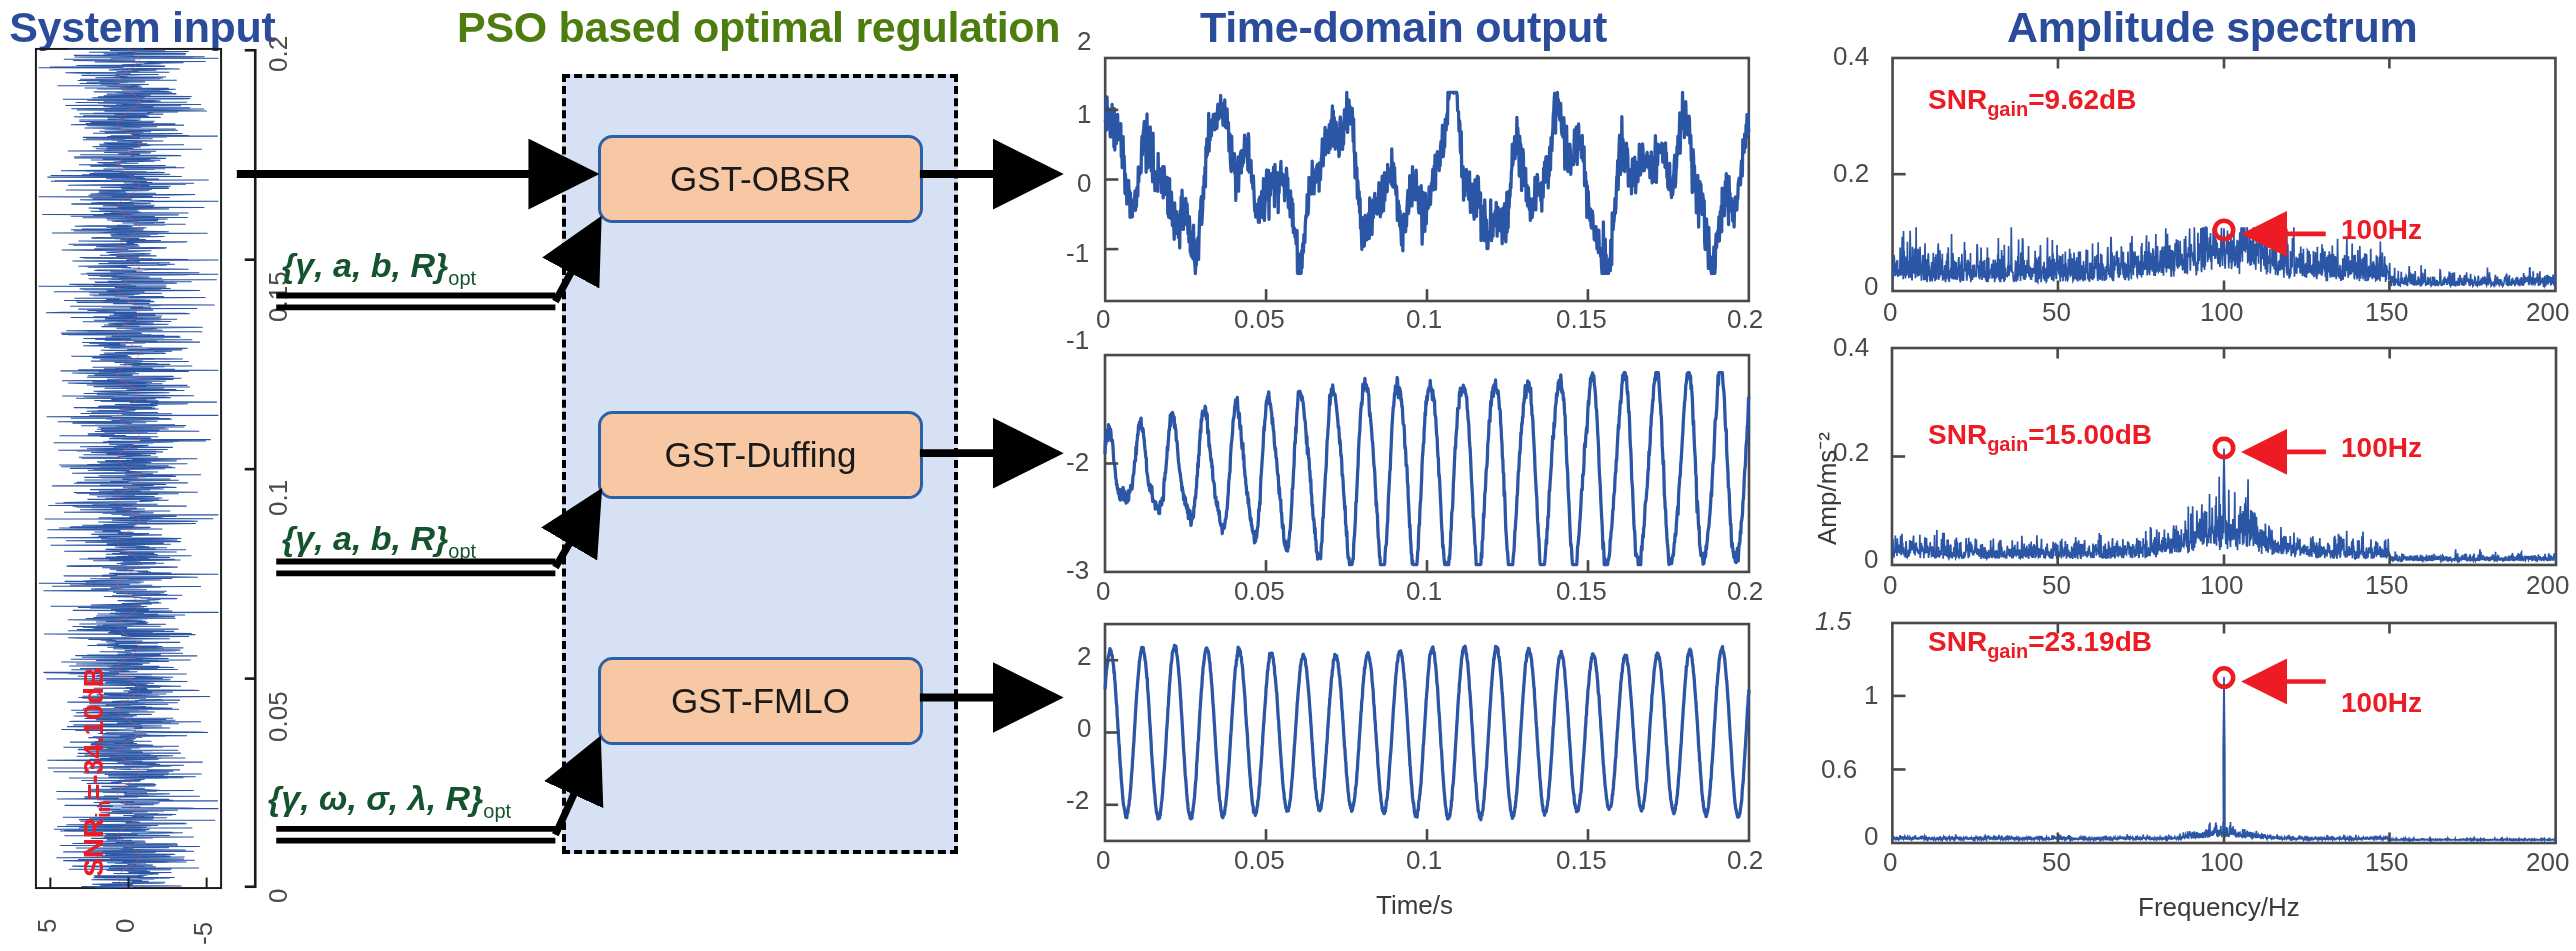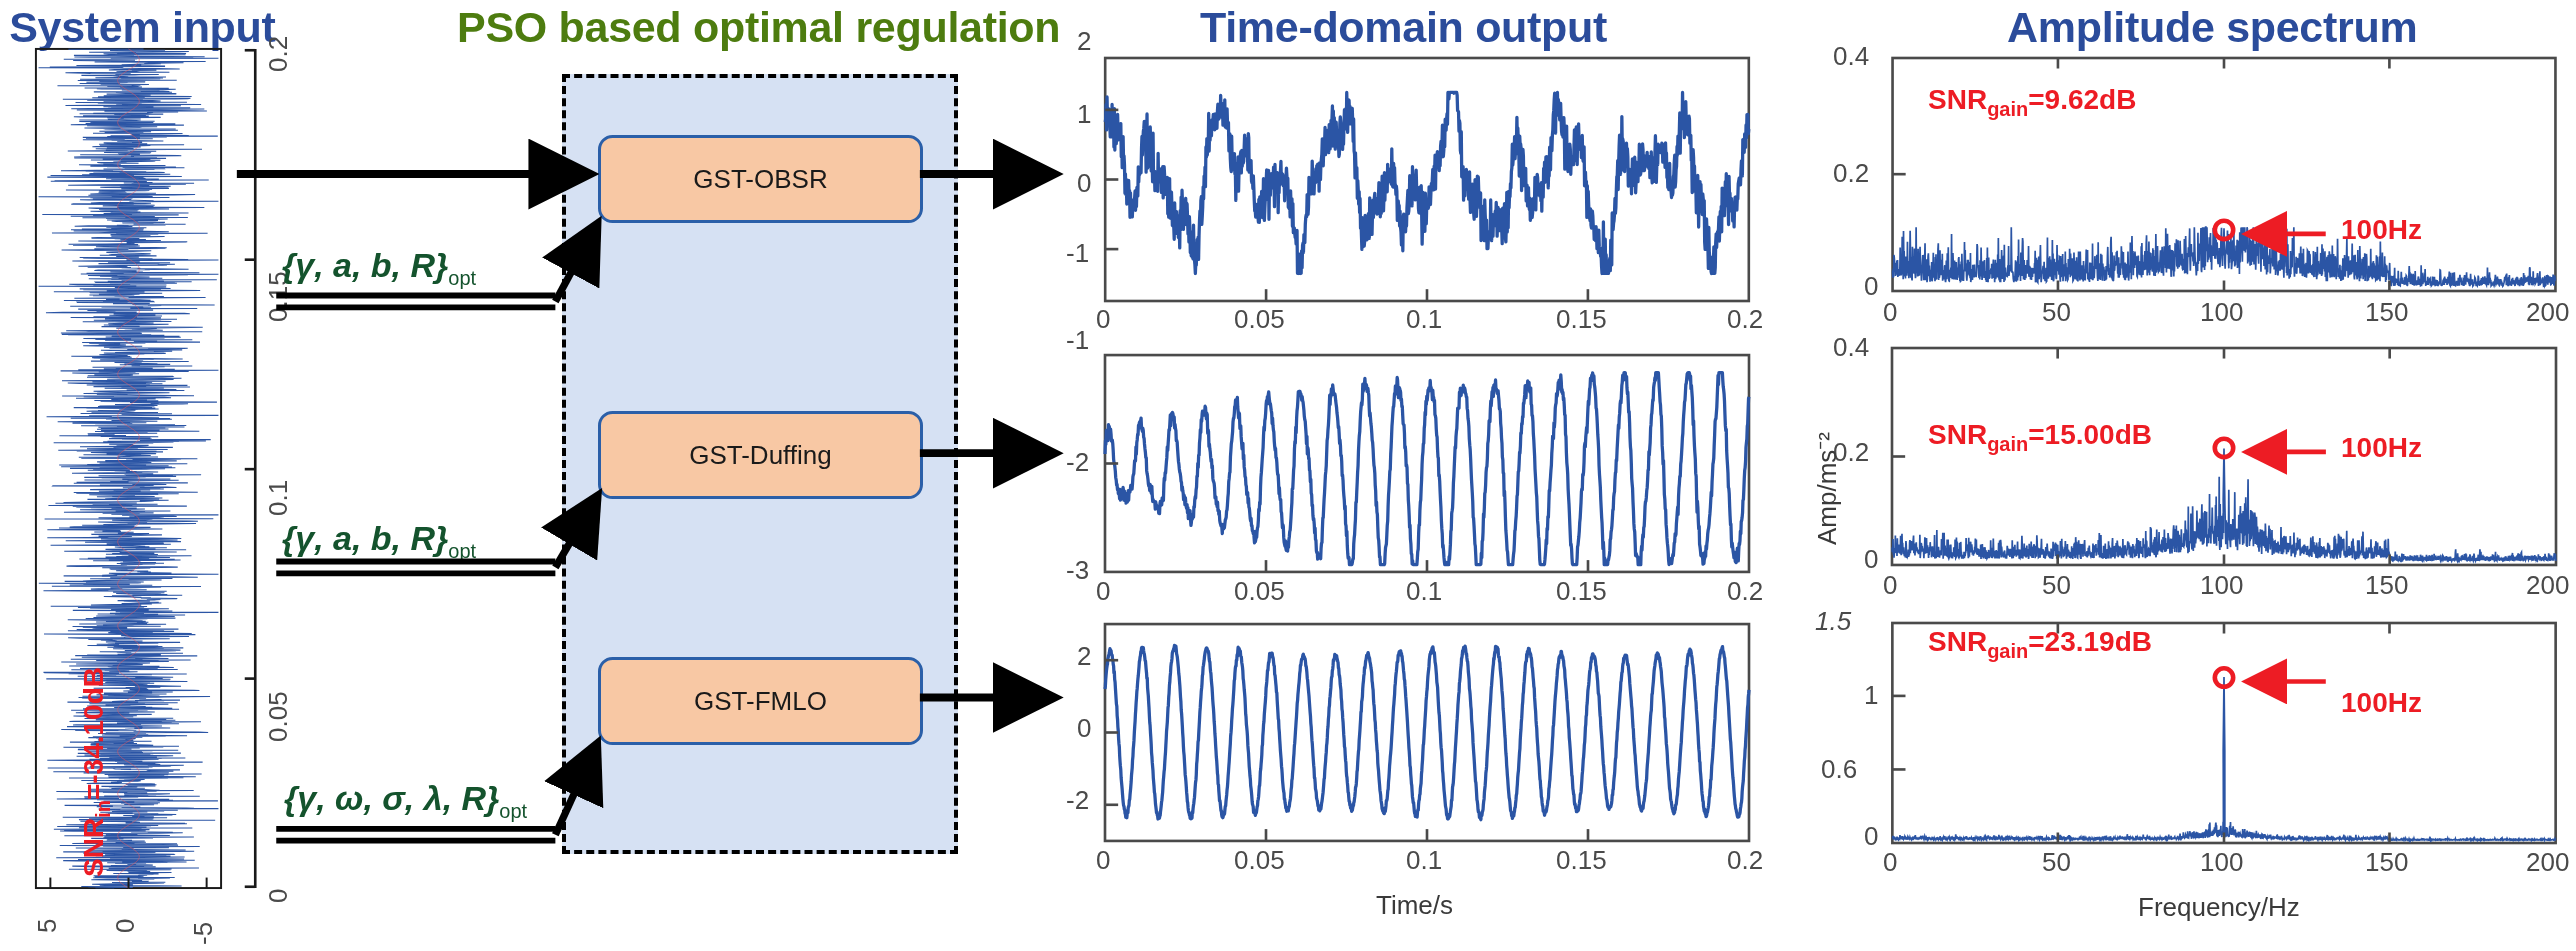--- a/index.html
+++ b/index.html
@@ -12,21 +12,21 @@
   .axlbl{font-size:26px;color:#4A4A4A;}
   .axname{font-size:26px;color:#3A3A3A;}
   .rot90{transform:rotate(-90deg);transform-origin:0 0;white-space:nowrap;}
   .boldred{color:#ED1C24;font-weight:bold;font-size:28px;white-space:nowrap;}
   .boldred sub{font-size:20px;}
   .mathred{color:#14532d;font-family:Liberation Sans, sans-serif;
            font-style:italic;font-weight:bold;font-size:34px;white-space:nowrap;}
   .mathred sub{font-size:20px;font-style:normal;font-weight:normal;}
   .procbox{background:#F8C8A4;border:3.3px solid #2B5FA8;border-radius:14.5px;
            display:flex;align-items:center;justify-content:center;
-           font-size:26px;color:#1A1A1A;font-family:"Liberation Sans",sans-serif;}
+           font-size:35px;color:#1A1A1A;font-family:"Liberation Sans",sans-serif;}
   .dashregion{background:#D6E1F3;border:4.6px dashed #000;}
   svg{display:block;overflow:visible;}
 </style>
 </head>
 <body>
 
 <div class="abs ttl ttl-blue" style="left:9.2px;top:2.6px;">System input</div>
 <div class="abs ttl ttl-red" style="left:457px;top:2.6px;">PSO based optimal regulation</div>
 <div class="abs ttl ttl-blue" style="left:1200px;top:2.6px;">Time-domain output</div>
 <div class="abs ttl ttl-blue" style="left:2007px;top:2.6px;">Amplitude spectrum</div>
@@ -89,21 +89,21 @@
 <div class="abs procbox" style="left:598px;top:657px;width:319px;height:82px;">
   <span>GST-FMLO</span>
 </div>
 
 <div class="abs mathred" style="left:282px;top:246px;">
   <span>{γ, a, b, R}</span><sub>opt</sub>
 </div>
 <div class="abs mathred" style="left:282px;top:519px;">
   <span>{γ, a, b, R}</span><sub>opt</sub>
 </div>
-<div class="abs mathred" style="left:284px;top:779px;">
+<div class="abs mathred" style="left:268px;top:779px;">
   <span>{γ, ω, σ, λ, R}</span><sub>opt</sub>
 </div>
 
 <svg class="abs" style="left:0;top:0;" width="2576" height="951" viewBox="0 0 3921 1448">
   <defs>
     <marker id="ah" markerWidth="9" markerHeight="9" refX="7" refY="4.5" orient="auto">
       <path d="M0,0 L9,4.5 L0,9 z" fill="#000"></path>
     </marker>
     <marker id="ahr" markerWidth="10" markerHeight="10" refX="8" refY="5" orient="auto">
       <path d="M0,0 L10,5 L0,10 z" fill="#ED1C24"></path>

